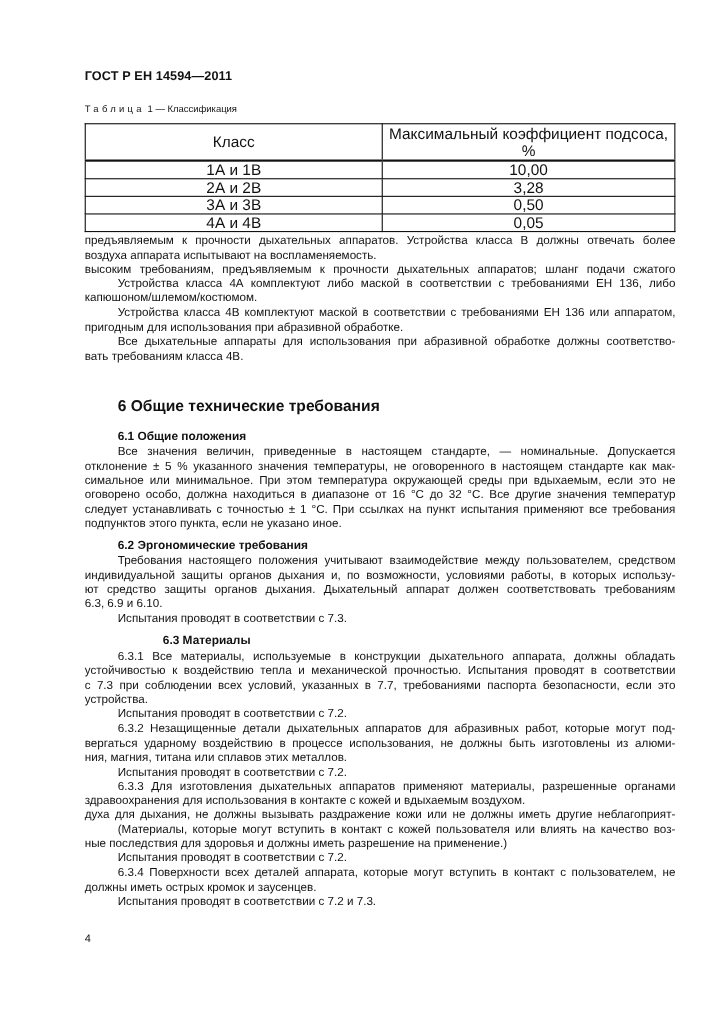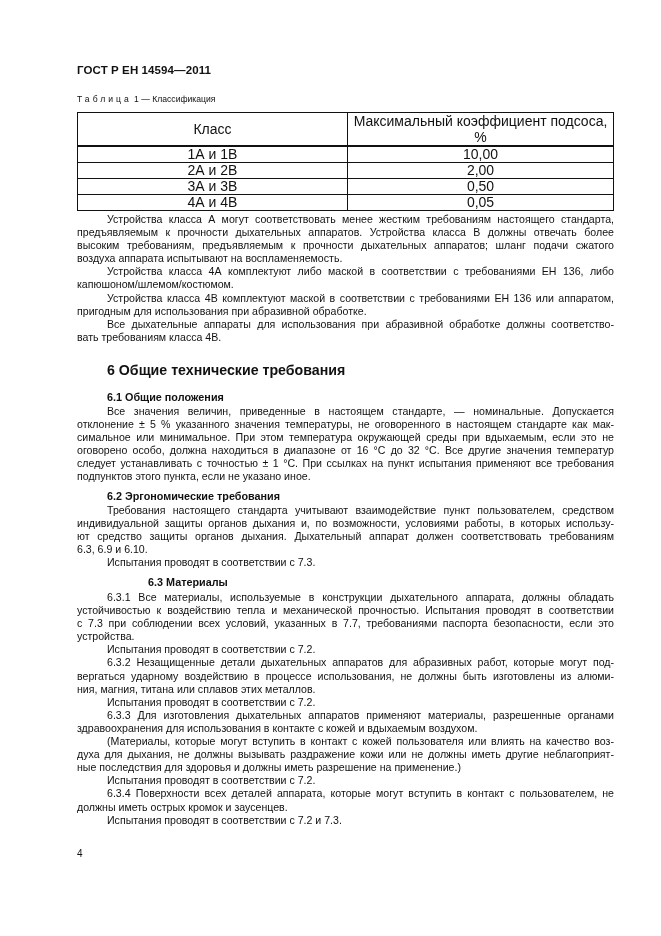--- a/index.html
+++ b/index.html
@@ -41,39 +41,38 @@
         <th>Максимальный коэффициент подсоса, %</th>
       </tr>
     </thead>
     <tbody>
       <tr>
         <td>1А и 1В</td>
         <td>10,00</td>
       </tr>
       <tr>
         <td>2А и 2В</td>
-        <td>2,00</td>
+        <td>3,28</td>
       </tr>
       <tr>
         <td>3А и 3В</td>
         <td>0,50</td>
       </tr>
       <tr>
         <td>4А и 4В</td>
         <td>0,05</td>
       </tr>
     </tbody>
   </table>
 
   <div class="body-text" style="top:213px;">
     <div>
-        <span class="line indent">Устройства класса А могут соответствовать менее жестким требованиям настоящего стандарта,</span>
         <span class="line">предъявляемым к прочности дыхательных аппаратов. Устройства класса В должны отвечать более</span>
+        <span class="line last">воздуха аппарата испытывают на воспламеняемость.</span>
         <span class="line">высоким требованиям, предъявляемым к прочности дыхательных аппаратов; шланг подачи сжатого</span>
-        <span class="line last">воздуха аппарата испытывают на воспламеняемость.</span>
       </div>
     <div>
         <span class="line indent">Устройства класса 4А комплектуют либо маской в соответствии с требованиями ЕН 136, либо</span>
         <span class="line last">капюшоном/шлемом/костюмом.</span>
       </div>
     <div>
         <span class="line indent">Устройства класса 4В комплектуют маской в соответствии с требованиями ЕН 136 или аппаратом,</span>
         <span class="line last">пригодным для использования при абразивной обработке.</span>
       </div>
     <div>
@@ -92,21 +91,21 @@
         <span class="line">симальное или минимальное. При этом температура окружающей среды при вдыхаемым, если это не</span>
         <span class="line">оговорено особо, должна находиться в диапазоне от 16 °С до 32 °С. Все другие значения температур</span>
         <span class="line">следует устанавливать с точностью ± 1 °С. При ссылках на пункт испытания применяют все требования</span>
         <span class="line last">подпунктов этого пункта, если не указано иное.</span>
       </div>
   </div>
 
   <div class="h2" style="top:490px;">6.2  Эргономические требования</div>
   <div class="body-text" style="top:504px;">
     <div>
-        <span class="line indent">Требования настоящего стандарта учитывают взаимодействие пункт пользователем, средством</span>
+        <span class="line indent">Требования настоящего положения учитывают взаимодействие между пользователем, средством</span>
         <span class="line">индивидуальной защиты органов дыхания и, по возможности, условиями работы, в которых использу-</span>
         <span class="line">ют средство защиты органов дыхания. Дыхательный аппарат должен соответствовать требованиям</span>
         <span class="line last">6.3, 6.9 и 6.10.</span>
       </div>
     <div>
         <span class="line indent last">Испытания проводят в соответствии с 7.3.</span>
       </div>
   </div>
 
   <div class="h2" style="top:576px;margin-left:41px;">6.3  Материалы</div>
@@ -126,22 +125,22 @@
         <span class="line last">ния, магния, титана или сплавов этих металлов.</span>
       </div>
     <div>
         <span class="line indent last">Испытания проводят в соответствии с 7.2.</span>
       </div>
     <div>
         <span class="line indent">6.3.3 Для изготовления дыхательных аппаратов применяют материалы, разрешенные органами</span>
         <span class="line last">здравоохранения для использования в контакте с кожей и вдыхаемым воздухом.</span>
       </div>
     <div>
+        <span class="line">духа для дыхания, не должны вызывать раздражение кожи или не должны иметь другие неблагоприят-</span>
         <span class="line indent">(Материалы, которые могут вступить в контакт с кожей пользователя или влиять на качество воз-</span>
-        <span class="line">духа для дыхания, не должны вызывать раздражение кожи или не должны иметь другие неблагоприят-</span>
         <span class="line last">ные последствия для здоровья и должны иметь разрешение на применение.)</span>
       </div>
     <div>
         <span class="line indent last">Испытания проводят в соответствии с 7.2.</span>
       </div>
     <div>
         <span class="line indent">6.3.4 Поверхности всех деталей аппарата, которые могут вступить в контакт с пользователем, не</span>
         <span class="line last">должны иметь острых кромок и заусенцев.</span>
       </div>
     <div>

